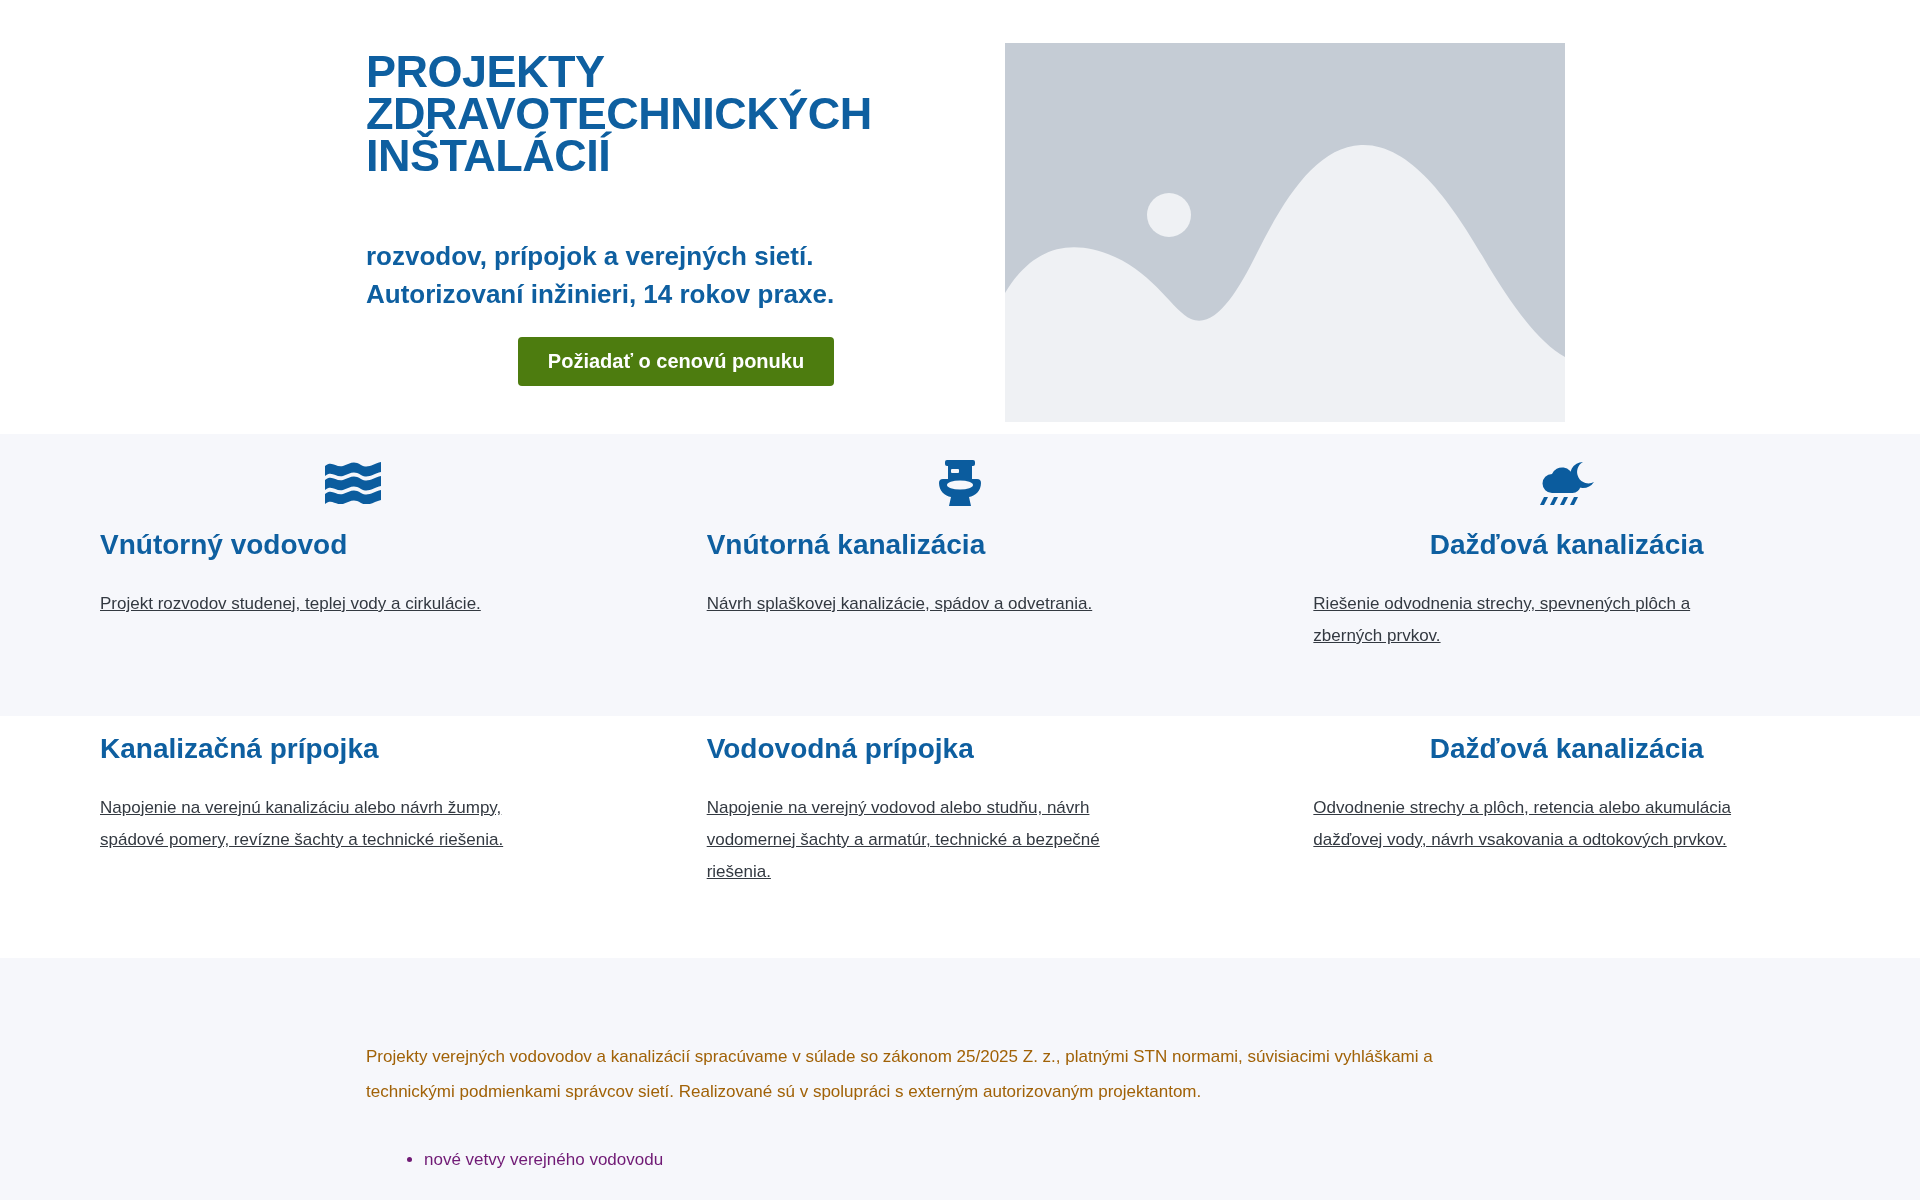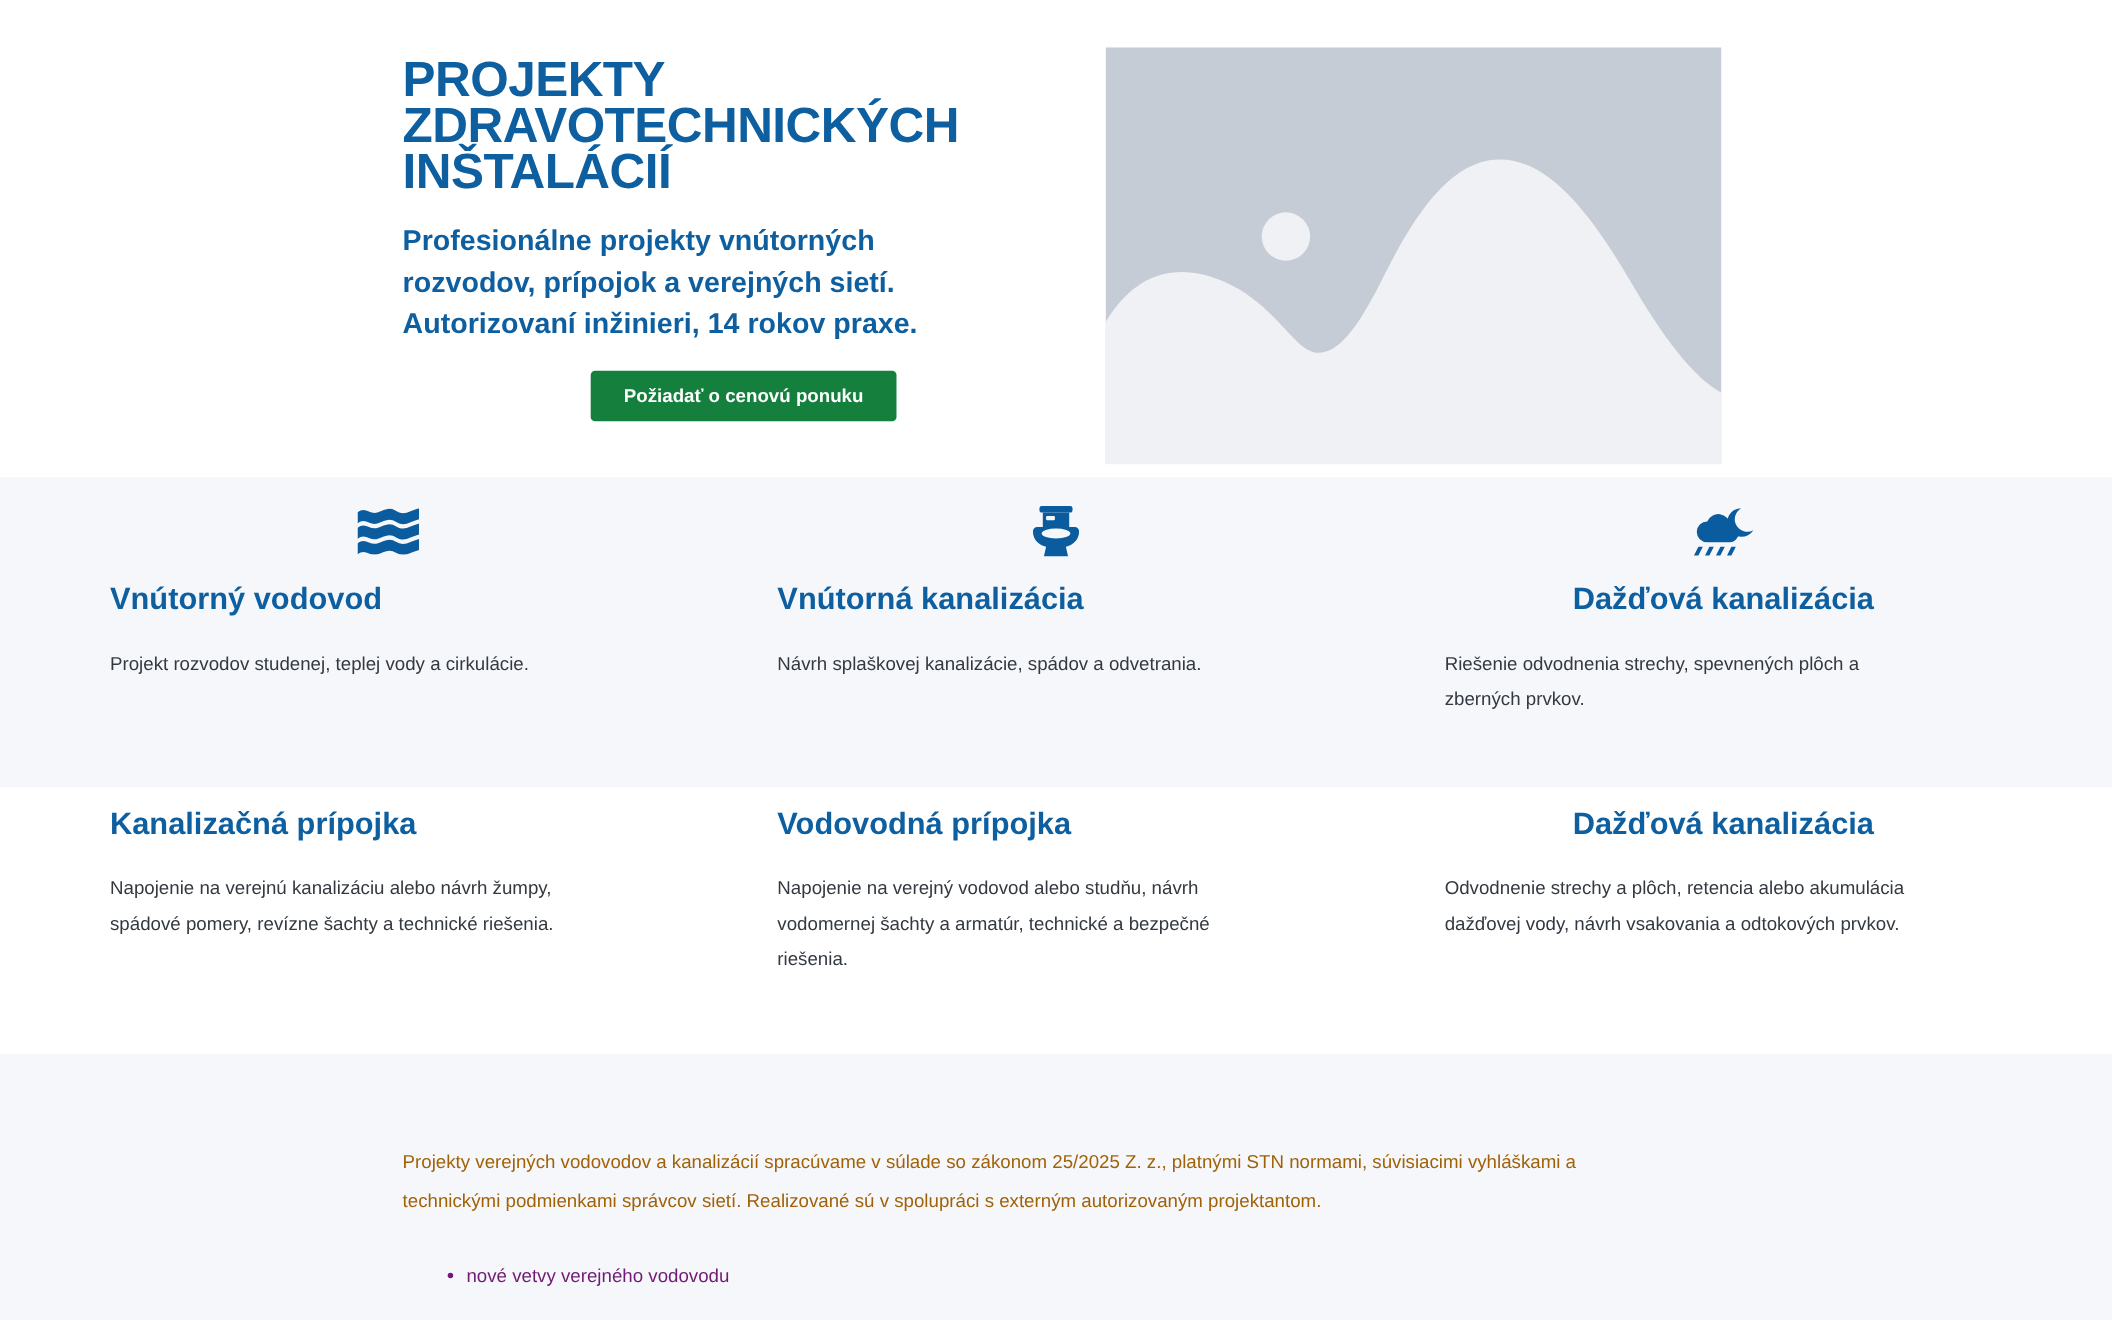--- a/index.html
+++ b/index.html
@@ -64,23 +64,23 @@
   }
 
   .hero-cta-wrap {
     margin-top: 24px;
     text-align: center;
     width: 620px;
   }
 
   .hero-cta {
     display: inline-block;
-    background: #15803d;
+    background: #4d7c0f;
     color: #ffffff;
-    font-size: 17px;
+    font-size: 20px;
     font-weight: 700;
     padding: 13px 30px;
     border: none;
     border-radius: 4px;
     cursor: pointer;
     font-family: "Liberation Sans", sans-serif;
   }
 
   .hero-media {
     position: absolute;
@@ -138,20 +138,21 @@
     text-align: left;
   }
   .card-title.centered { text-align: center; }
 
   .card-text {
     color: #333941;
     font-size: 17px;
     line-height: 32px;
     margin-top: 26px;
     max-width: 430px;
+    text-decoration: underline;
   }
 
   
   .public {
     position: absolute;
     left: 366px;
     top: 55px;
     width: 1200px;
   }
 
@@ -188,21 +189,21 @@
     <div class="hero-inner">
 
       <div class="hero-copy">
         <h1 class="hero-title">
           <span>PROJEKTY</span><br>
           <span>ZDRAVOTECHNICKÝCH</span><br>
           <span>INŠTALÁCIÍ</span>
         </h1>
 
         <p class="hero-sub">
-          <span>Profesionálne projekty vnútorných</span><br>
+          <br>
           <span>rozvodov, prípojok a verejných sietí.</span><br>
           <span>Autorizovaní inžinieri, 14 rokov praxe.</span>
         </p>
 
         <div class="hero-cta-wrap">
           <button class="hero-cta">Požiadať o cenovú ponuku</button>
         </div>
       </div>
 
       <div class="hero-media">

